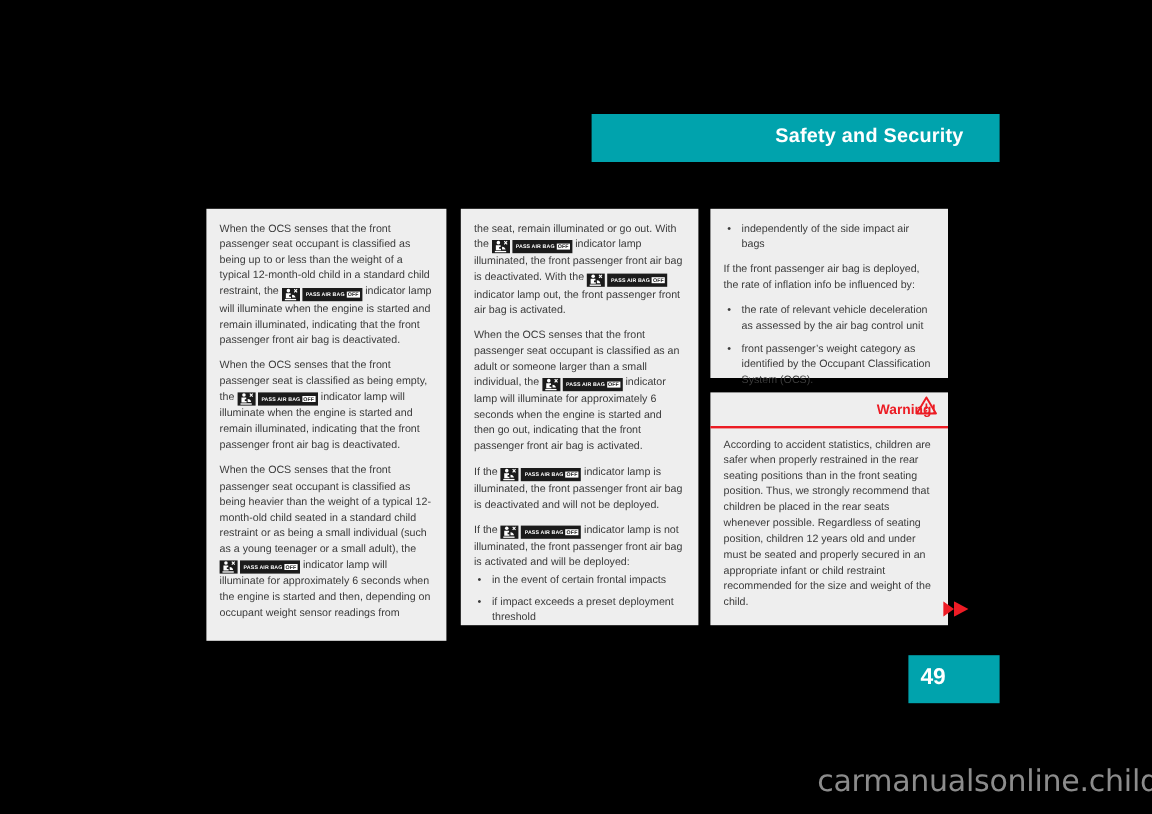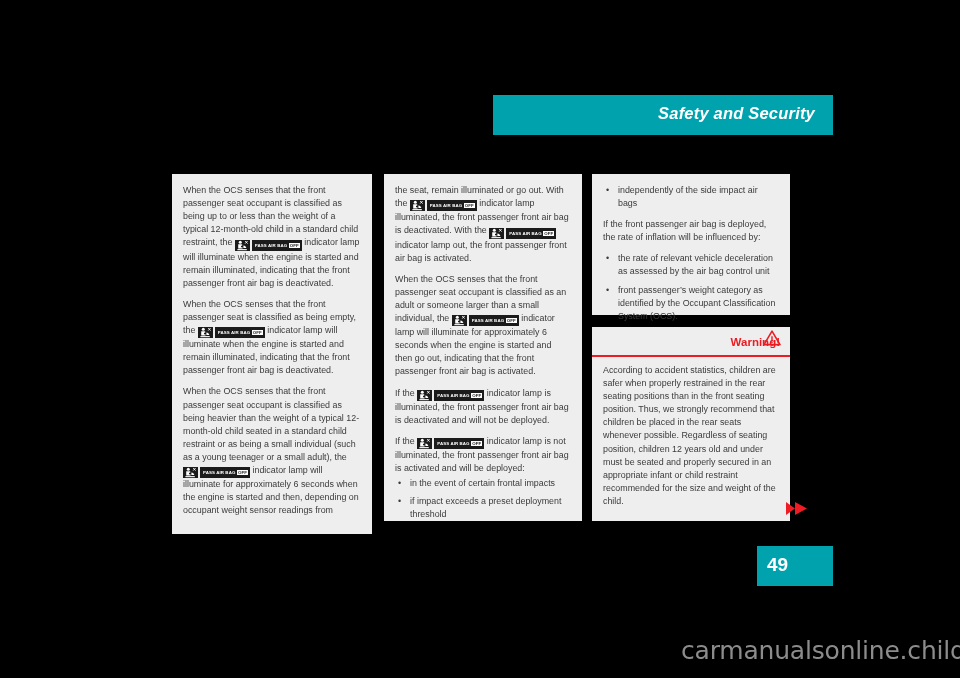--- a/index.html
+++ b/index.html
@@ -11,23 +11,23 @@
     position:relative;
   }
   .page{position:absolute;left:0;top:0;width:960px;height:678px;}
 
   
   .header-bar{
     position:absolute;left:493px;top:95px;width:340px;height:40px;
     background:#00a3ad;
   }
   .header-title{
-    position:absolute;right:18px;top:9px;
+    position:absolute;right:30px;top:9px;
     color:#ffffff;font-size:16.5px;font-weight:bold;
-    letter-spacing:.2px;white-space:nowrap;font-style:italic;
+    letter-spacing:.2px;white-space:nowrap;
   }
 
   
   .pagenum-bar{
     position:absolute;left:757px;top:546px;width:76px;height:40px;
     background:#00a3ad;
   }
   .pagenum-text{
     position:absolute;left:10px;top:8px;
     color:#ffffff;font-size:19px;font-weight:bold;text-align:center;
@@ -219,21 +219,21 @@
     <ul id="mid-bullets">
         <li><span class="bullet">•</span>in the event of certain frontal impacts</li>
         <li><span class="bullet">•</span>if impact exceeds a preset deployment threshold</li>
       </ul>
   </div>
 
   <div class="col col-right-top">
     <ul id="right-bul1">
         <li><span class="bullet">•</span>independently of the side impact air bags</li>
       </ul>
-    <p>If the front passenger air bag is deployed, the rate of inflation will be influenced by:</p>
+    <p>If the front passenger air bag is deployed, the rate of inflation info be influenced by:</p>
     <ul id="right-bul2">
         <li><span class="bullet">•</span>the rate of relevant vehicle deceleration as assessed by the air bag control unit</li>
         <li><span class="bullet">•</span>front passenger’s weight category as identified by the Occupant Classification System (OCS).</li>
       </ul>
   </div>
 
   <div class="warn-box">
     <div class="warn-head">
       <span class="warn-title">Warning!</span>
       <span class="warn-icon">

